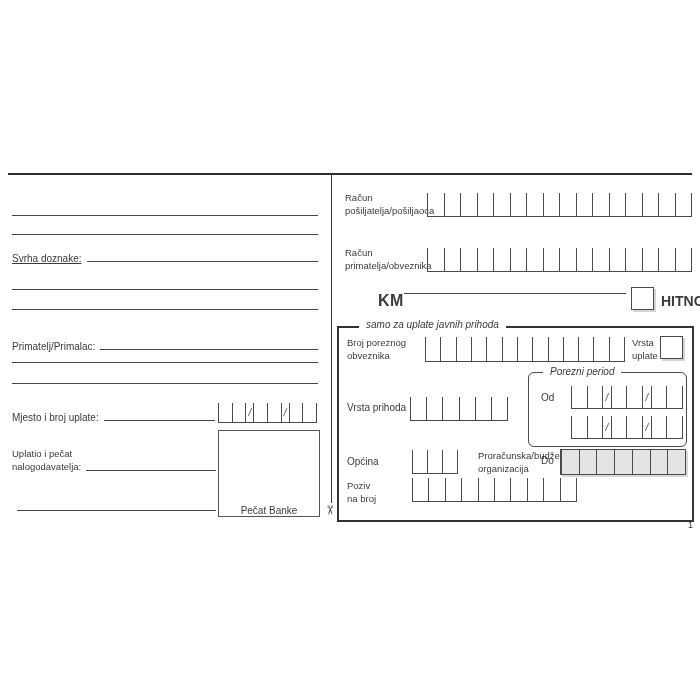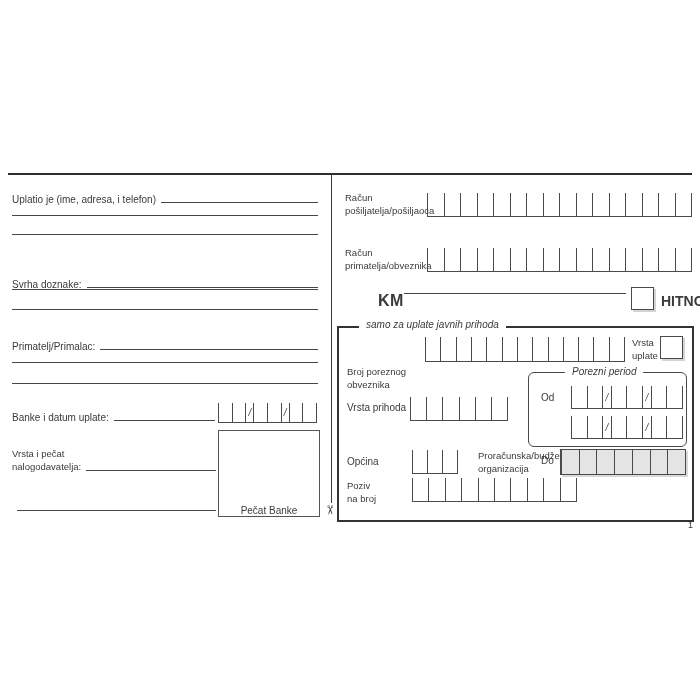--- a/index.html
+++ b/index.html
@@ -36,59 +36,55 @@
 </style>
 </head>
 <body>
 
 <div id="canvas">
 
   <div class="toprule" style="left:8px;top:173px;width:684px;"></div>
   <div class="vdivider" style="left:331px;top:175px;height:328px;"></div>
   <div class="scissors" style="left:325px;top:504px;">✂</div>
 
-  <div class="row" style="left:12px;top:191px;width:306px;height:14px;">
-    <span class="lbl">Uplatio je (ime, adresa, i telefon)</span>
-    <div class="fill"></div>
-  </div>
   <div class="hline" style="left:12px;top:215px;width:306px;"></div>
   <div class="hline" style="left:12px;top:234px;width:306px;"></div>
 
-  <div class="row" style="left:12px;top:276px;width:306px;height:14px;text-decoration:underline;">
+  <div class="row" style="left:12px;top:250px;width:306px;height:14px;text-decoration:underline;">
     <span class="lbl">Svrha doznake:</span>
     <div class="fill"></div>
   </div>
   <div class="hline" style="left:12px;top:289px;width:306px;"></div>
   <div class="hline" style="left:12px;top:309px;width:306px;"></div>
 
   <div class="row" style="left:12px;top:338px;width:306px;height:14px;">
     <span class="lbl">Primatelj/Primalac:</span>
     <div class="fill"></div>
   </div>
   <div class="hline" style="left:12px;top:362px;width:306px;"></div>
   <div class="hline" style="left:12px;top:383px;width:306px;"></div>
 
   <div class="row" style="left:12px;top:409px;width:203px;height:14px;">
-    <span class="lbl">Banke i datum uplate:</span>
+    <span class="lbl">Mjesto i broj uplate:</span>
     <div class="fill"></div>
   </div>
   <div class="comb" style="left:218px;top:403px;width:99px;height:19px;">
       <div class="cell"></div>
       <div class="cell"></div>
       <div class="sep">/</div>
       <div class="cell"></div>
       <div class="cell"></div>
       <div class="sep">/</div>
       <div class="cell"></div>
       <div class="cell"></div>
     </div>
 
   <div class="row" style="left:12px;top:447px;width:204px;height:26px;">
     <span class="lbl2">
-      <span>Vrsta i pečat</span><br>
+      <span>Uplatio i pečat</span><br>
       <span>nalogodavatelja:</span>
     </span>
     <div class="fill"></div>
   </div>
 
   <div class="stampbox" style="left:218px;top:430px;width:100px;height:85px;">
     <span class="lbl">Pečat Banke</span>
   </div>
 
   <div class="row" style="left:12px;top:487px;width:204px;height:26px;">
@@ -142,21 +138,21 @@
     </div>
 
   <span class="abs km" style="left:378px;top:292px;">KM</span>
   <div class="hline" style="left:404px;top:293px;width:222px;"></div>
   <div class="sqbox" style="left:631px;top:287px;width:21px;height:21px;"></div>
   <span class="abs hitno" style="left:661px;top:293px;">HITNO</span>
 
   <div class="bigbox" style="left:337px;top:326px;width:353px;height:192px;"></div>
   <div class="legend" style="left:359px;top:319px;">samo za uplate javnih prihoda</div>
 
-  <div class="abs lbl2" style="left:347px;top:337px;margin-top:29px;">
+  <div class="abs lbl2" style="left:347px;top:337px;">
     <span>Broj poreznog</span><br>
     <span>obveznika</span>
   </div>
   <div class="comb" style="left:425px;top:337px;width:200px;height:24px;">
       <div class="cell"></div>
       <div class="cell"></div>
       <div class="cell"></div>
       <div class="cell"></div>
       <div class="cell"></div>
       <div class="cell"></div>
@@ -168,21 +164,21 @@
       <div class="cell"></div>
       <div class="cell"></div>
     </div>
   <div class="abs lbl2" style="left:632px;top:337px;">
     <span>Vrsta</span><br>
     <span>uplate</span>
   </div>
   <div class="sqbox" style="left:660px;top:336px;width:21px;height:21px;"></div>
 
   <div class="fieldset" style="left:528px;top:372px;width:157px;height:73px;"></div>
-  <div class="legend" style="left:543px;top:366px;font-size:10px;margin-left:22px;">Porezni period</div>
+  <div class="legend" style="left:543px;top:366px;font-size:10px;">Porezni period</div>
   <span class="abs lbl" style="left:541px;top:392px;">Od</span>
   <div class="comb" style="left:571px;top:386px;width:112px;height:22px;">
       <div class="cell"></div>
       <div class="cell"></div>
       <div class="sep">/</div>
       <div class="cell"></div>
       <div class="cell"></div>
       <div class="sep">/</div>
       <div class="cell"></div>
       <div class="cell"></div>

